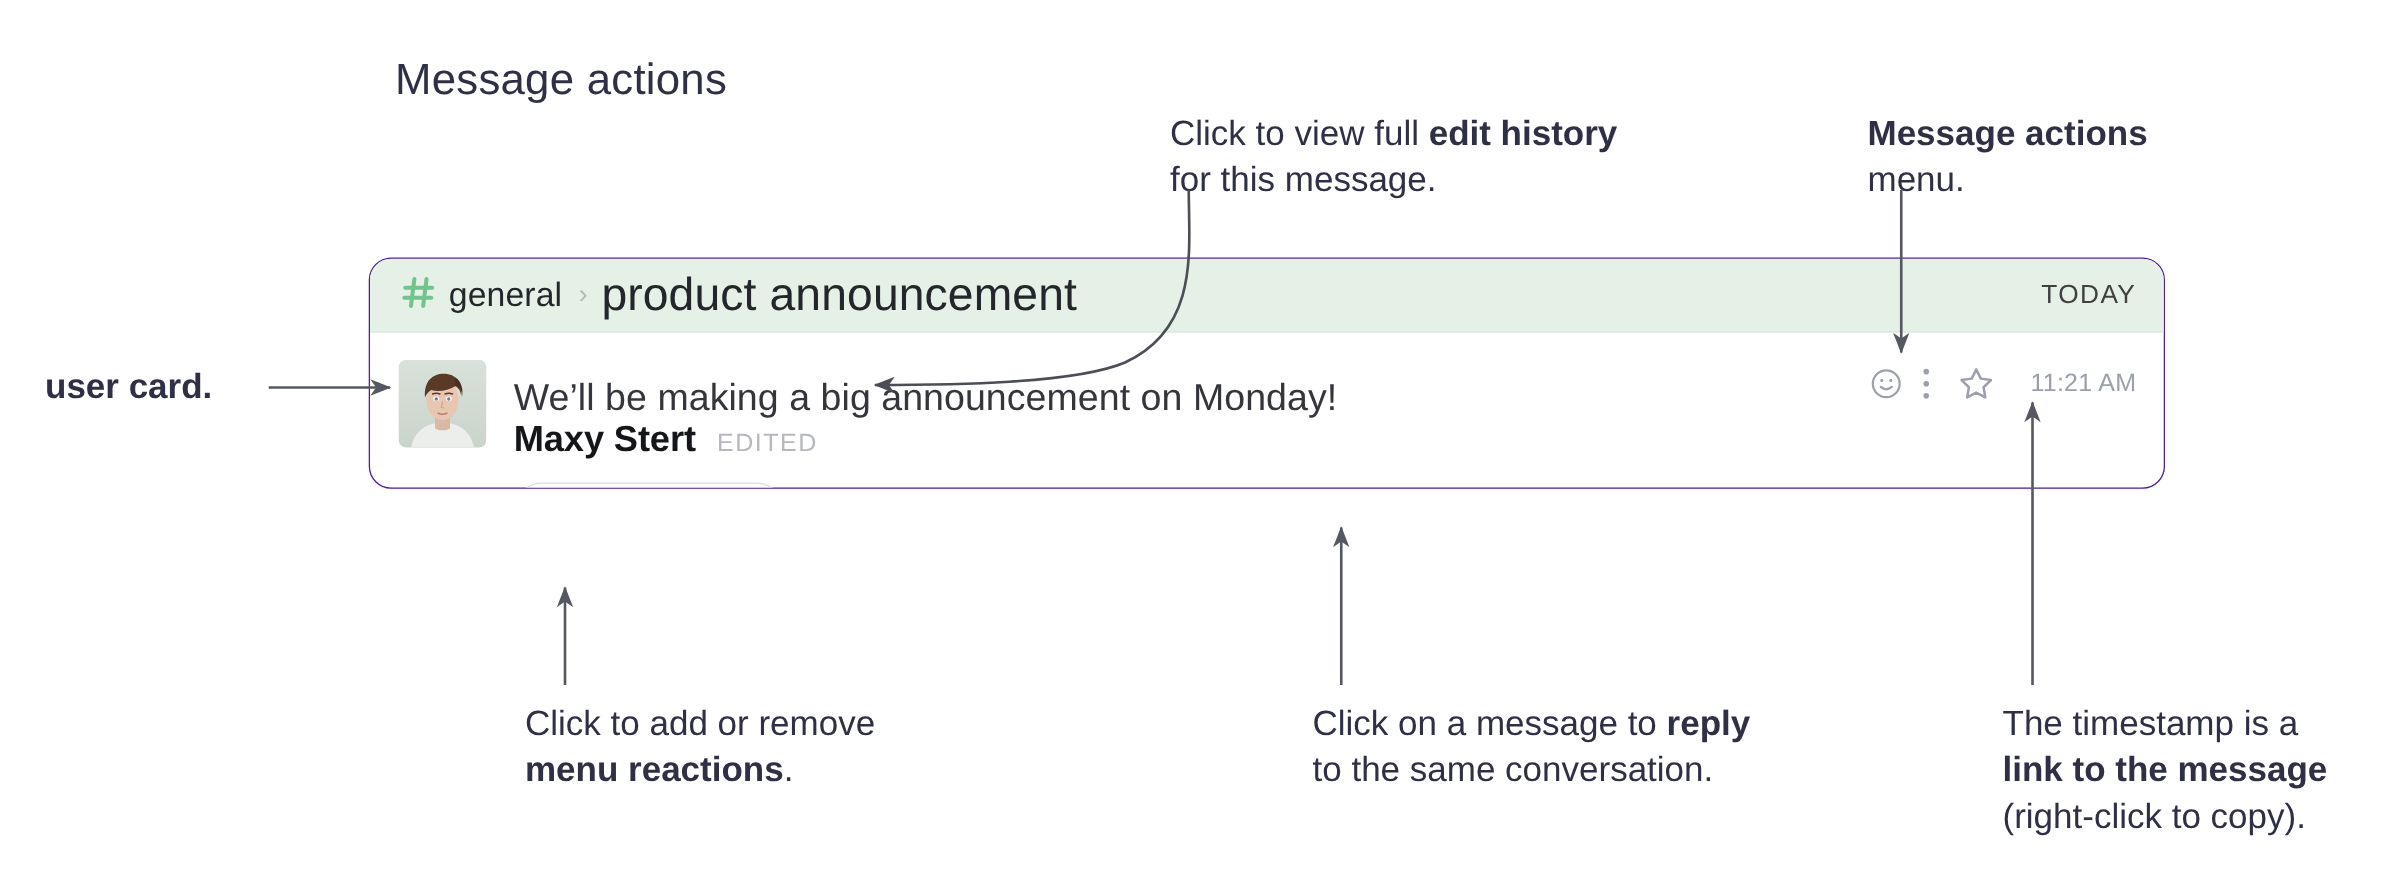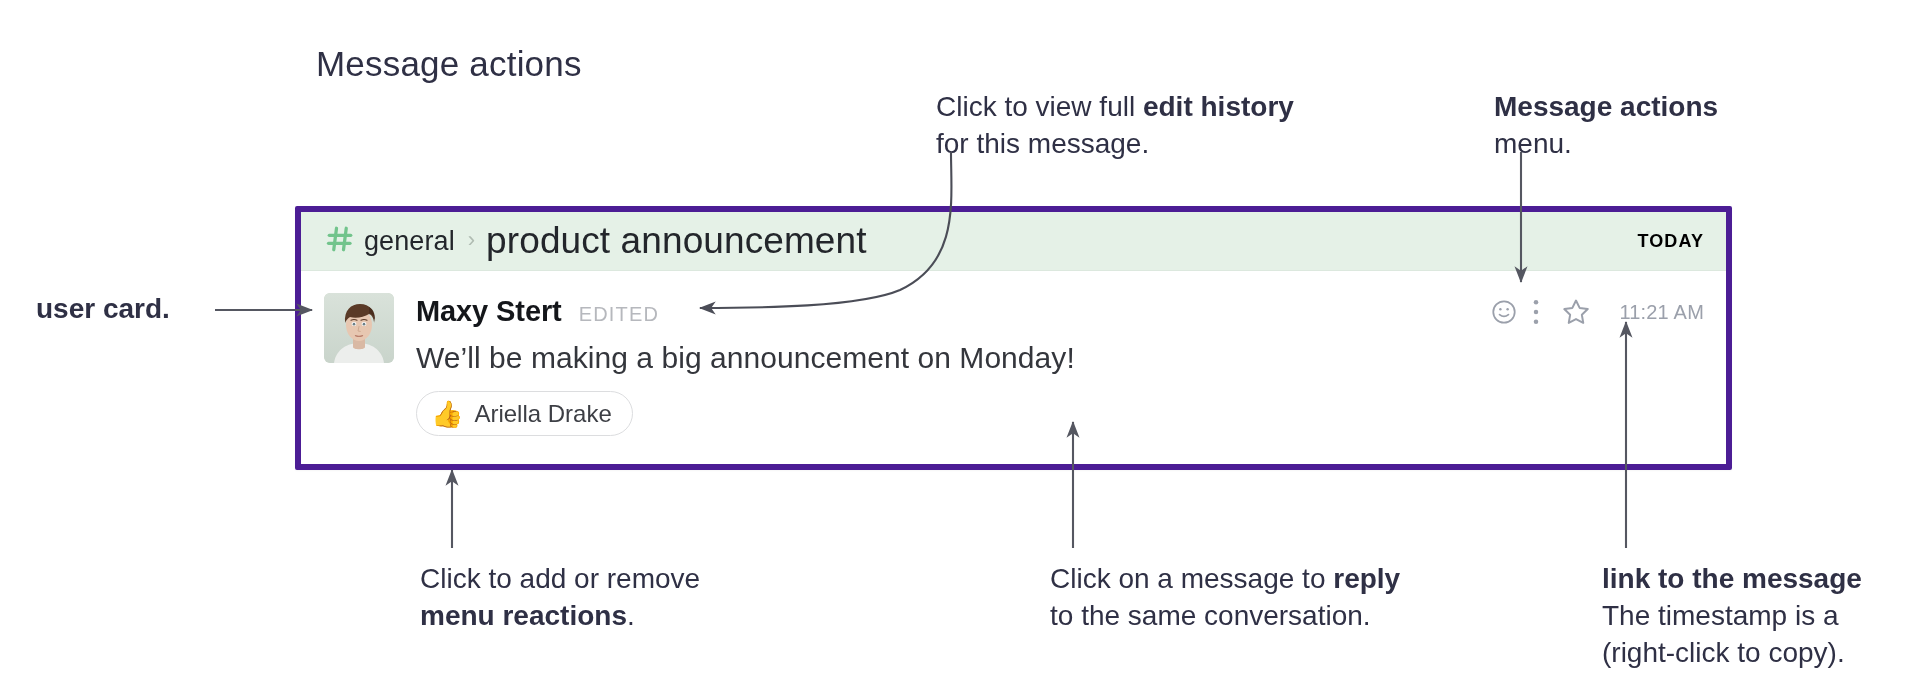--- a/index.html
+++ b/index.html
@@ -49,24 +49,24 @@
     position: absolute;
     left: 0; top: 0;
     width: 1924px; height: 696px;
     pointer-events: none;
   }
 
   
   #message-card {
     position: absolute;
     left: 295px; top: 206px;
-    width: 1437px; height: 264px;
+    width: 1437px; height: 185px;
     background: #ffffff;
-    border: 6px solid #4c1d95;
-    border-radius: 2px;
+    border: 1px solid #4c1d95;
+    border-radius: 18px;
     box-shadow: 0 1px 2px rgba(0,0,0,0.04);
     overflow: hidden;
   }
 
   #card-header {
     height: 59px;
     background: #e5f1e7;
     border-bottom: 1px solid #dce8de;
     display: flex;
     align-items: center;
@@ -92,24 +92,24 @@
     transform: translateY(-1px);
   }
   #topic-name {
     font-size: 37px;
     color: #23262b;
     font-weight: 400;
     letter-spacing: 0.1px;
   }
   #today-label {
     margin-left: auto;
-    font-size: 18px;
+    font-size: 21px;
     letter-spacing: 1.1px;
-    color: #000000;
-    font-weight: 700;
+    color: #404040;
+    font-weight: 400;
   }
 
   #card-body {
     position: relative;
     padding: 22px 22px 0 23px;
   }
 
   #avatar {
     position: absolute;
     left: 23px; top: 22px;
@@ -224,22 +224,22 @@
   <div>Click to add or remove</div>
   <div><b>menu reactions</b><span>.</span></div>
 </div>
 
 <div class="annot" id="annot-reply">
   <div><span>Click on a message to </span><b>reply</b></div>
   <div>to the same conversation.</div>
 </div>
 
 <div class="annot" id="annot-timestamp">
+  <div>The timestamp is a</div>
   <div><b>link to the message</b></div>
-  <div>The timestamp is a</div>
   <div>(right-click to copy).</div>
 </div>
 
 <div id="message-card">
 
   <div id="card-header">
     <span id="hash-icon">
       <svg width="30" height="30" viewBox="0 0 24 24" fill="none" stroke="#72c48c" stroke-width="2.6" stroke-linecap="round">
         <line x1="9.2" y1="3.4" x2="7.0" y2="20.6"></line>
         <line x1="17.0" y1="3.4" x2="14.8" y2="20.6"></line>
@@ -288,26 +288,26 @@
           <path d="M27 27.2 Q30 25.9 33 27.2" stroke="#5a3a27" stroke-width="1.1" fill="none" stroke-linecap="round"></path>
           <path d="M37 27.2 Q40 25.9 43 27.2" stroke="#5a3a27" stroke-width="1.1" fill="none" stroke-linecap="round"></path>
 
           <path d="M35 33.5 L34 38 L36.3 38.4" stroke="#cda68d" stroke-width="0.9" fill="none" stroke-linecap="round"></path>
           <path d="M31.5 42.6 Q35 44.2 38.5 42.6" stroke="#b9806d" stroke-width="1.3" fill="none" stroke-linecap="round"></path>
         </g>
       </svg>
     </div>
 
     <div id="msg-main">
+      <div id="msg-text">We’ll be making a big announcement on Monday!</div>
+
       <div id="sender-row">
         <span id="sender-name">Maxy Stert</span>
         <span id="edited-label">EDITED</span>
       </div>
-
-      <div id="msg-text">We’ll be making a big announcement on Monday!</div>
 
       <div id="reaction-row">
         <div id="reaction-pill">
           <span id="reaction-emoji">👍</span>
           <span id="reaction-user">Ariella Drake</span>
         </div>
       </div>
     </div>
 
     <div id="msg-actions">

